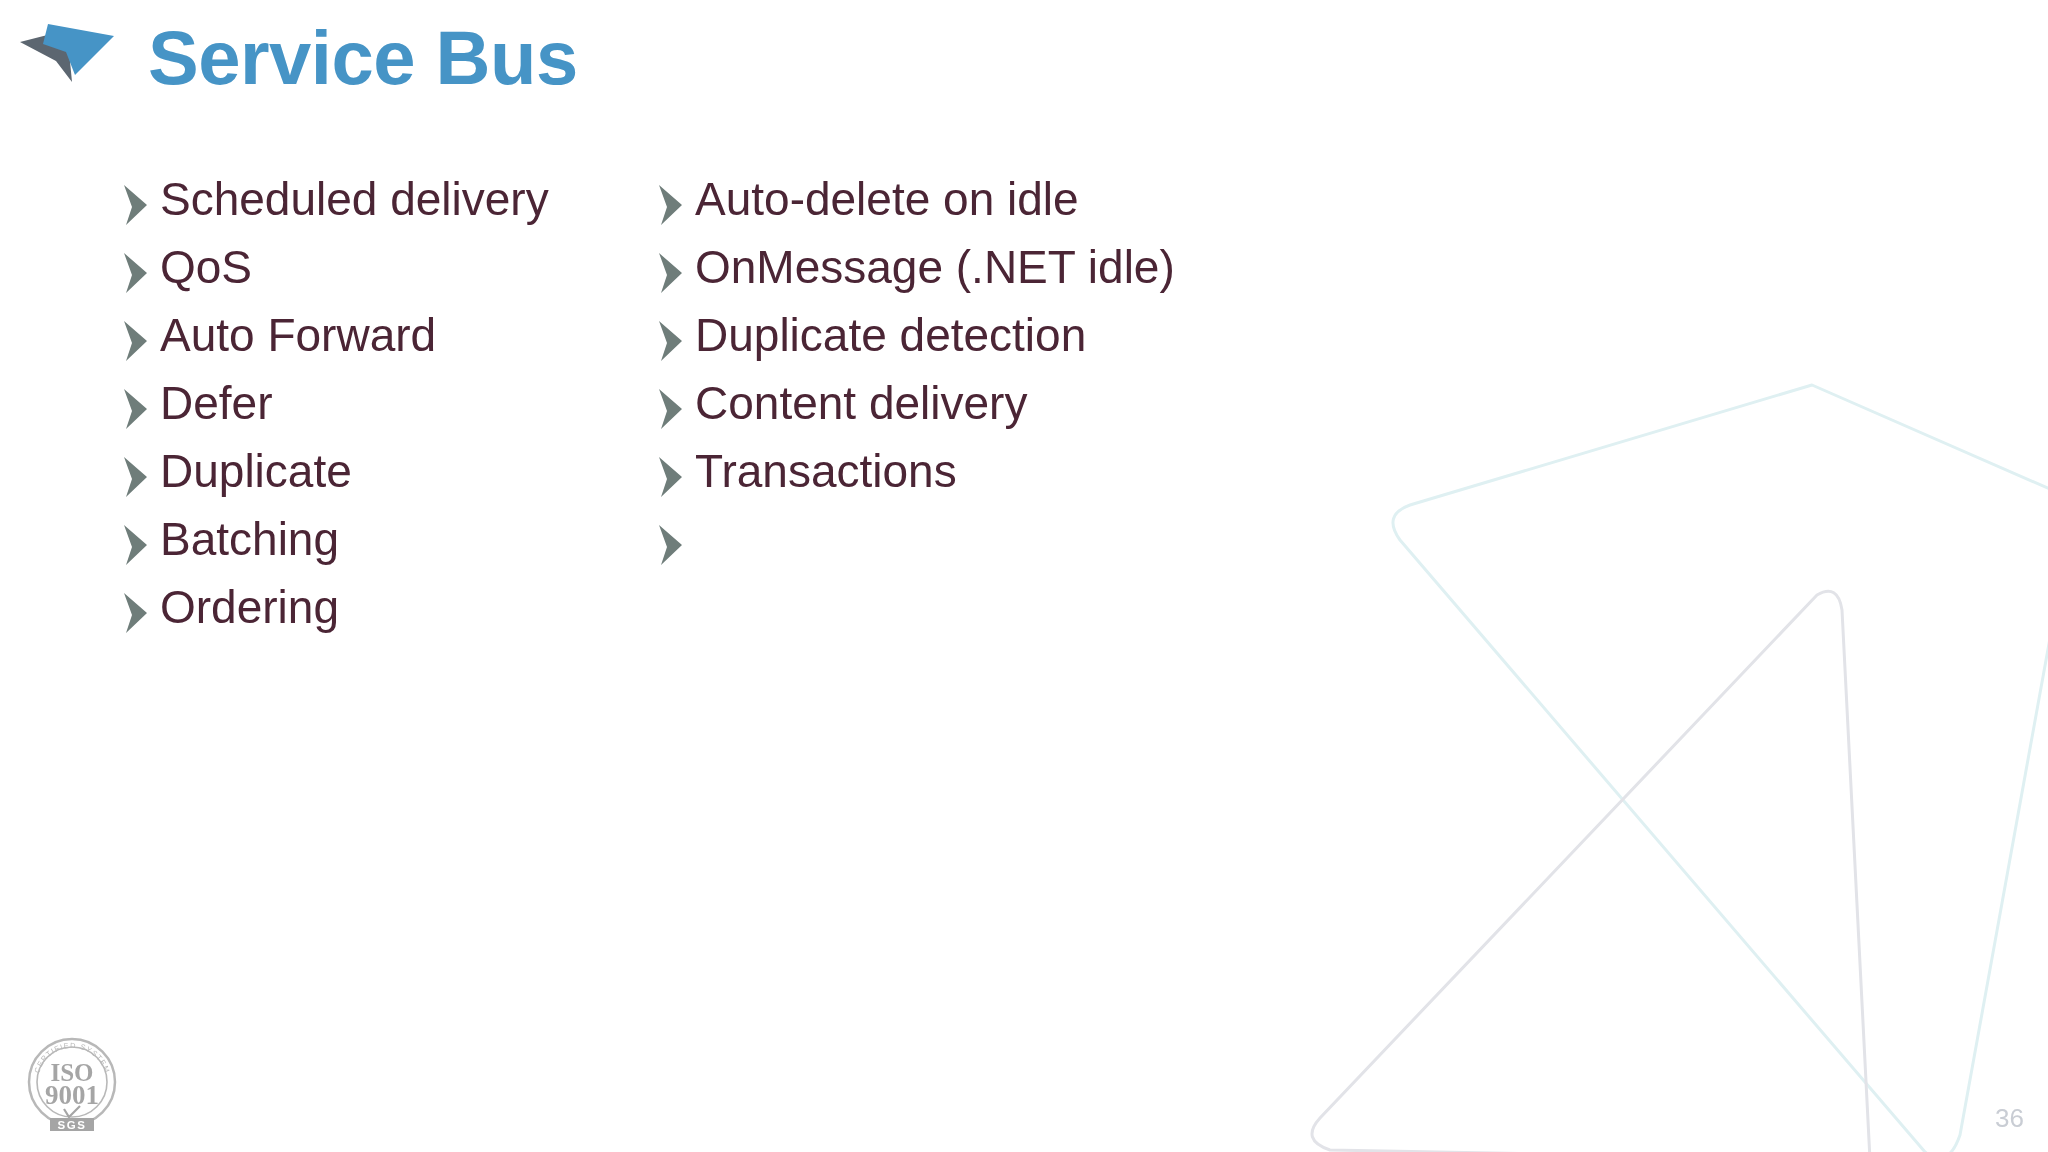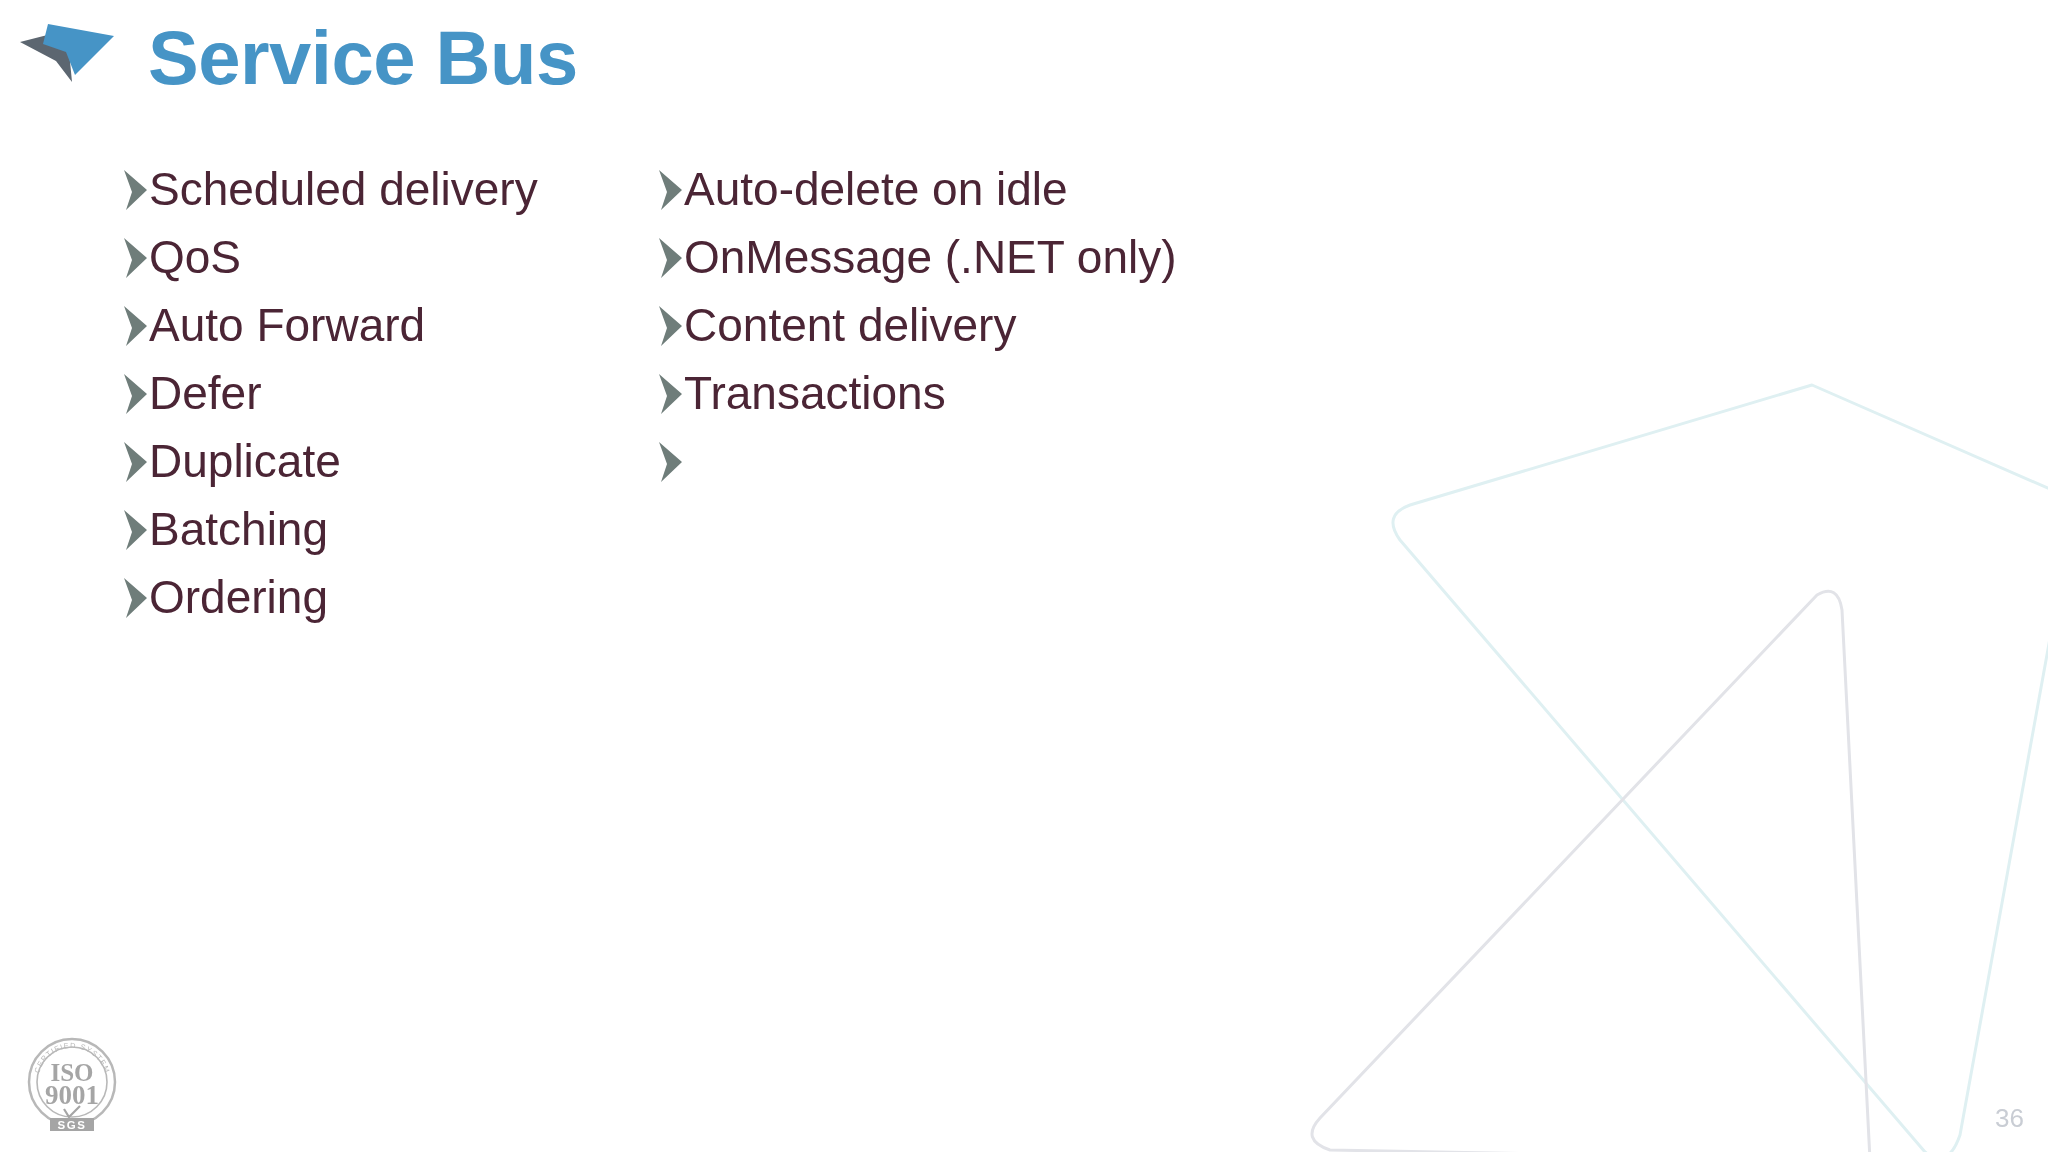--- a/index.html
+++ b/index.html
@@ -65,23 +65,24 @@
   .bullet-col {
     position: absolute;
     top: 160px;
     z-index: 2;
   }
   #col-left  { left: 122px; width: 540px; }
   #col-right { left: 657px; width: 700px; }
 
   .bullet-item {
     display: flex;
-    align-items: flex-start;
+    align-items: flex-end;
     height: 68px;
     margin-bottom: 0px;
+    gap: 11px;
   }
   .bullet-marker {
     flex: 0 0 auto;
     width: 26px;
     height: 46px;
     margin-top: 7px;
     margin-right: 1px;
   }
   .bullet-text {
     flex: 0 1 auto;
@@ -188,23 +189,29 @@
       <svg class="bullet-marker" viewBox="0 0 26 46" xmlns="http://www.w3.org/2000/svg">
         <path d="M2 3 L25 23 L4 43 L10 25 Z" fill="#6f7d7a"></path>
       </svg>
       <span class="bullet-text">Auto-delete on idle</span>
     </div>
 
     <div class="bullet-item">
       <svg class="bullet-marker" viewBox="0 0 26 46" xmlns="http://www.w3.org/2000/svg">
         <path d="M2 3 L25 23 L4 43 L10 25 Z" fill="#6f7d7a"></path>
       </svg>
-      <span class="bullet-text">OnMessage (.NET only)</span>
-    </div>
-
+      <span class="bullet-text">OnMessage (.NET idle)</span>
+    </div>
+
+    <div class="bullet-item">
+      <svg class="bullet-marker" viewBox="0 0 26 46" xmlns="http://www.w3.org/2000/svg">
+        <path d="M2 3 L25 23 L4 43 L10 25 Z" fill="#6f7d7a"></path>
+      </svg>
+      <span class="bullet-text">Duplicate detection</span>
+    </div>
 
     <div class="bullet-item">
       <svg class="bullet-marker" viewBox="0 0 26 46" xmlns="http://www.w3.org/2000/svg">
         <path d="M2 3 L25 23 L4 43 L10 25 Z" fill="#6f7d7a"></path>
       </svg>
       <span class="bullet-text">Content delivery</span>
     </div>
 
     <div class="bullet-item">
       <svg class="bullet-marker" viewBox="0 0 26 46" xmlns="http://www.w3.org/2000/svg">

